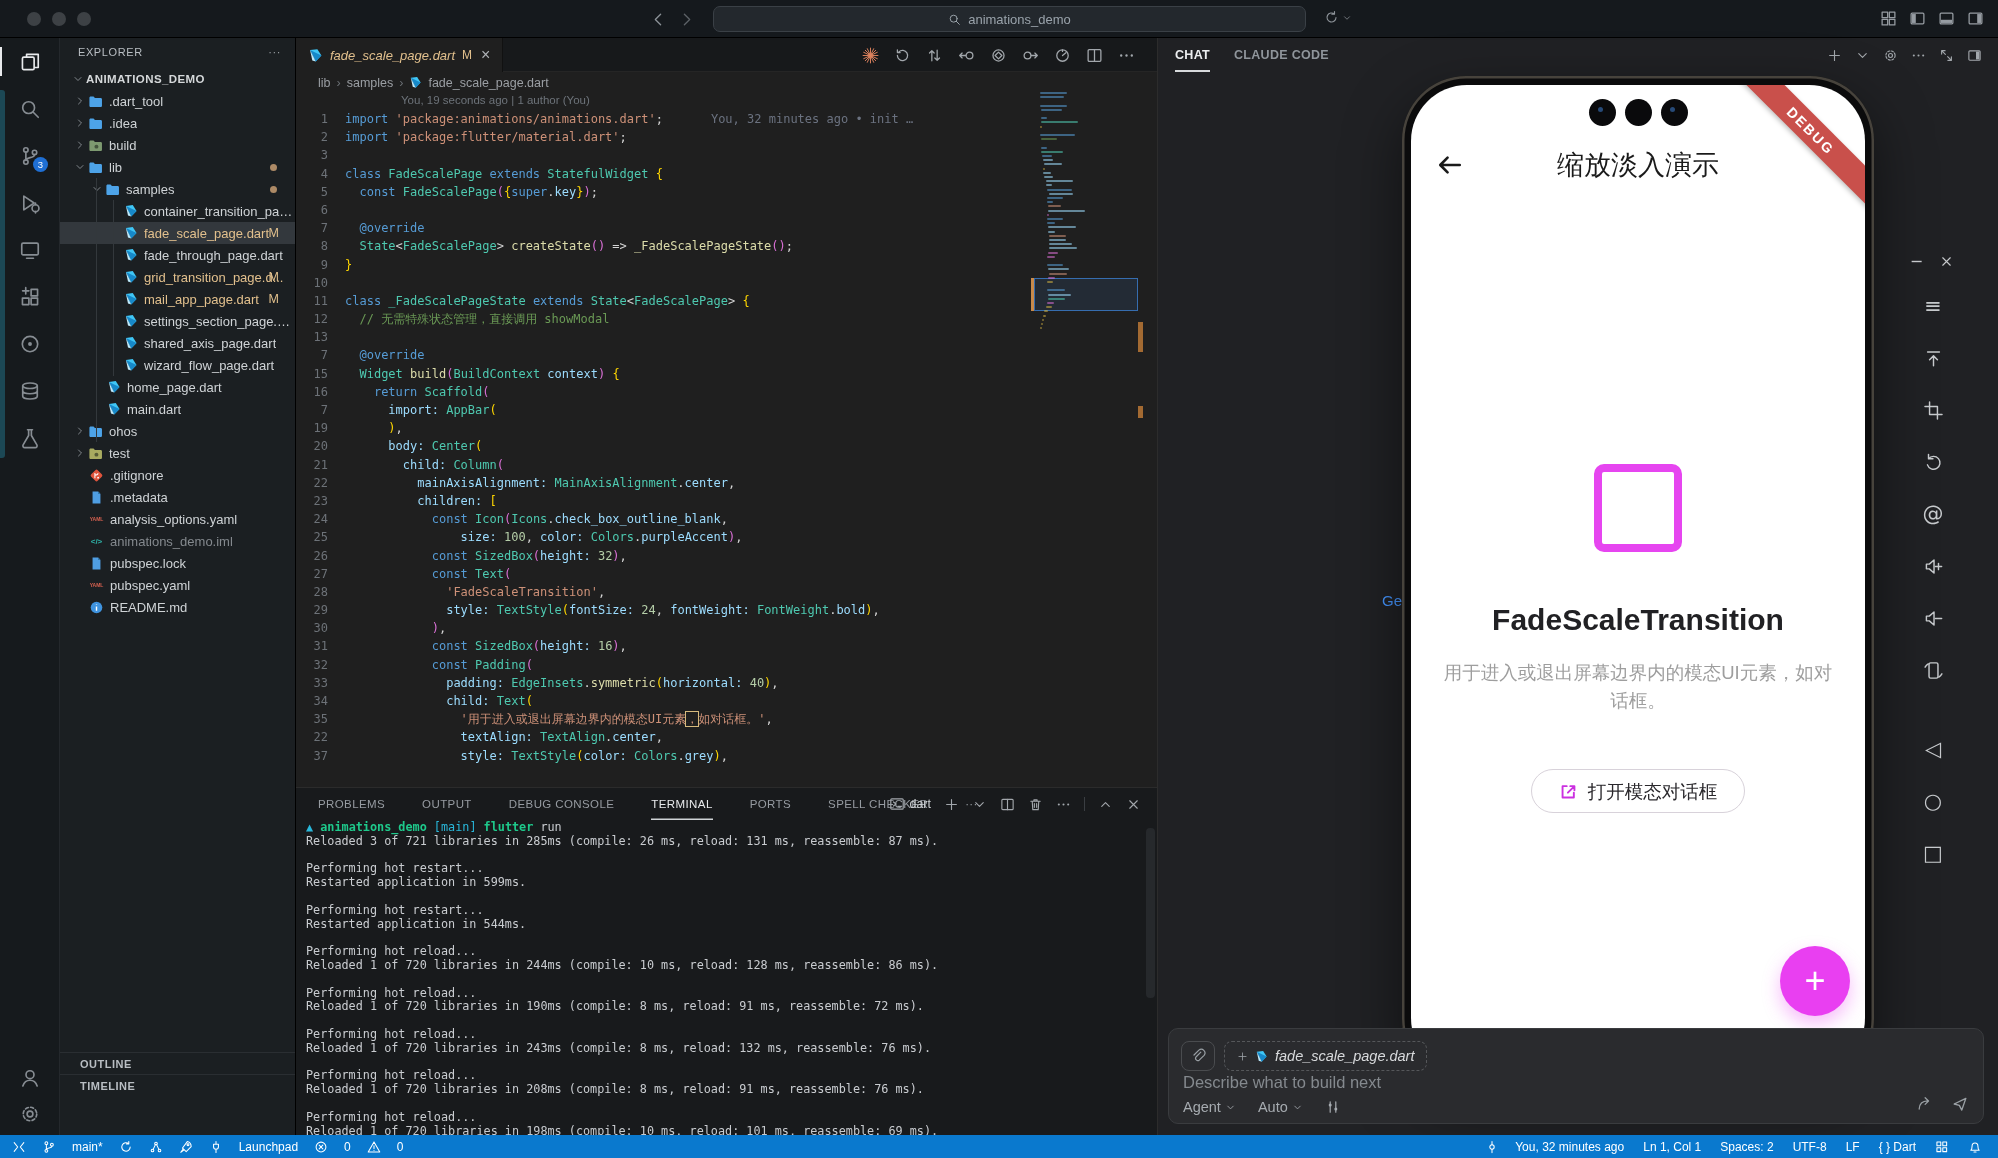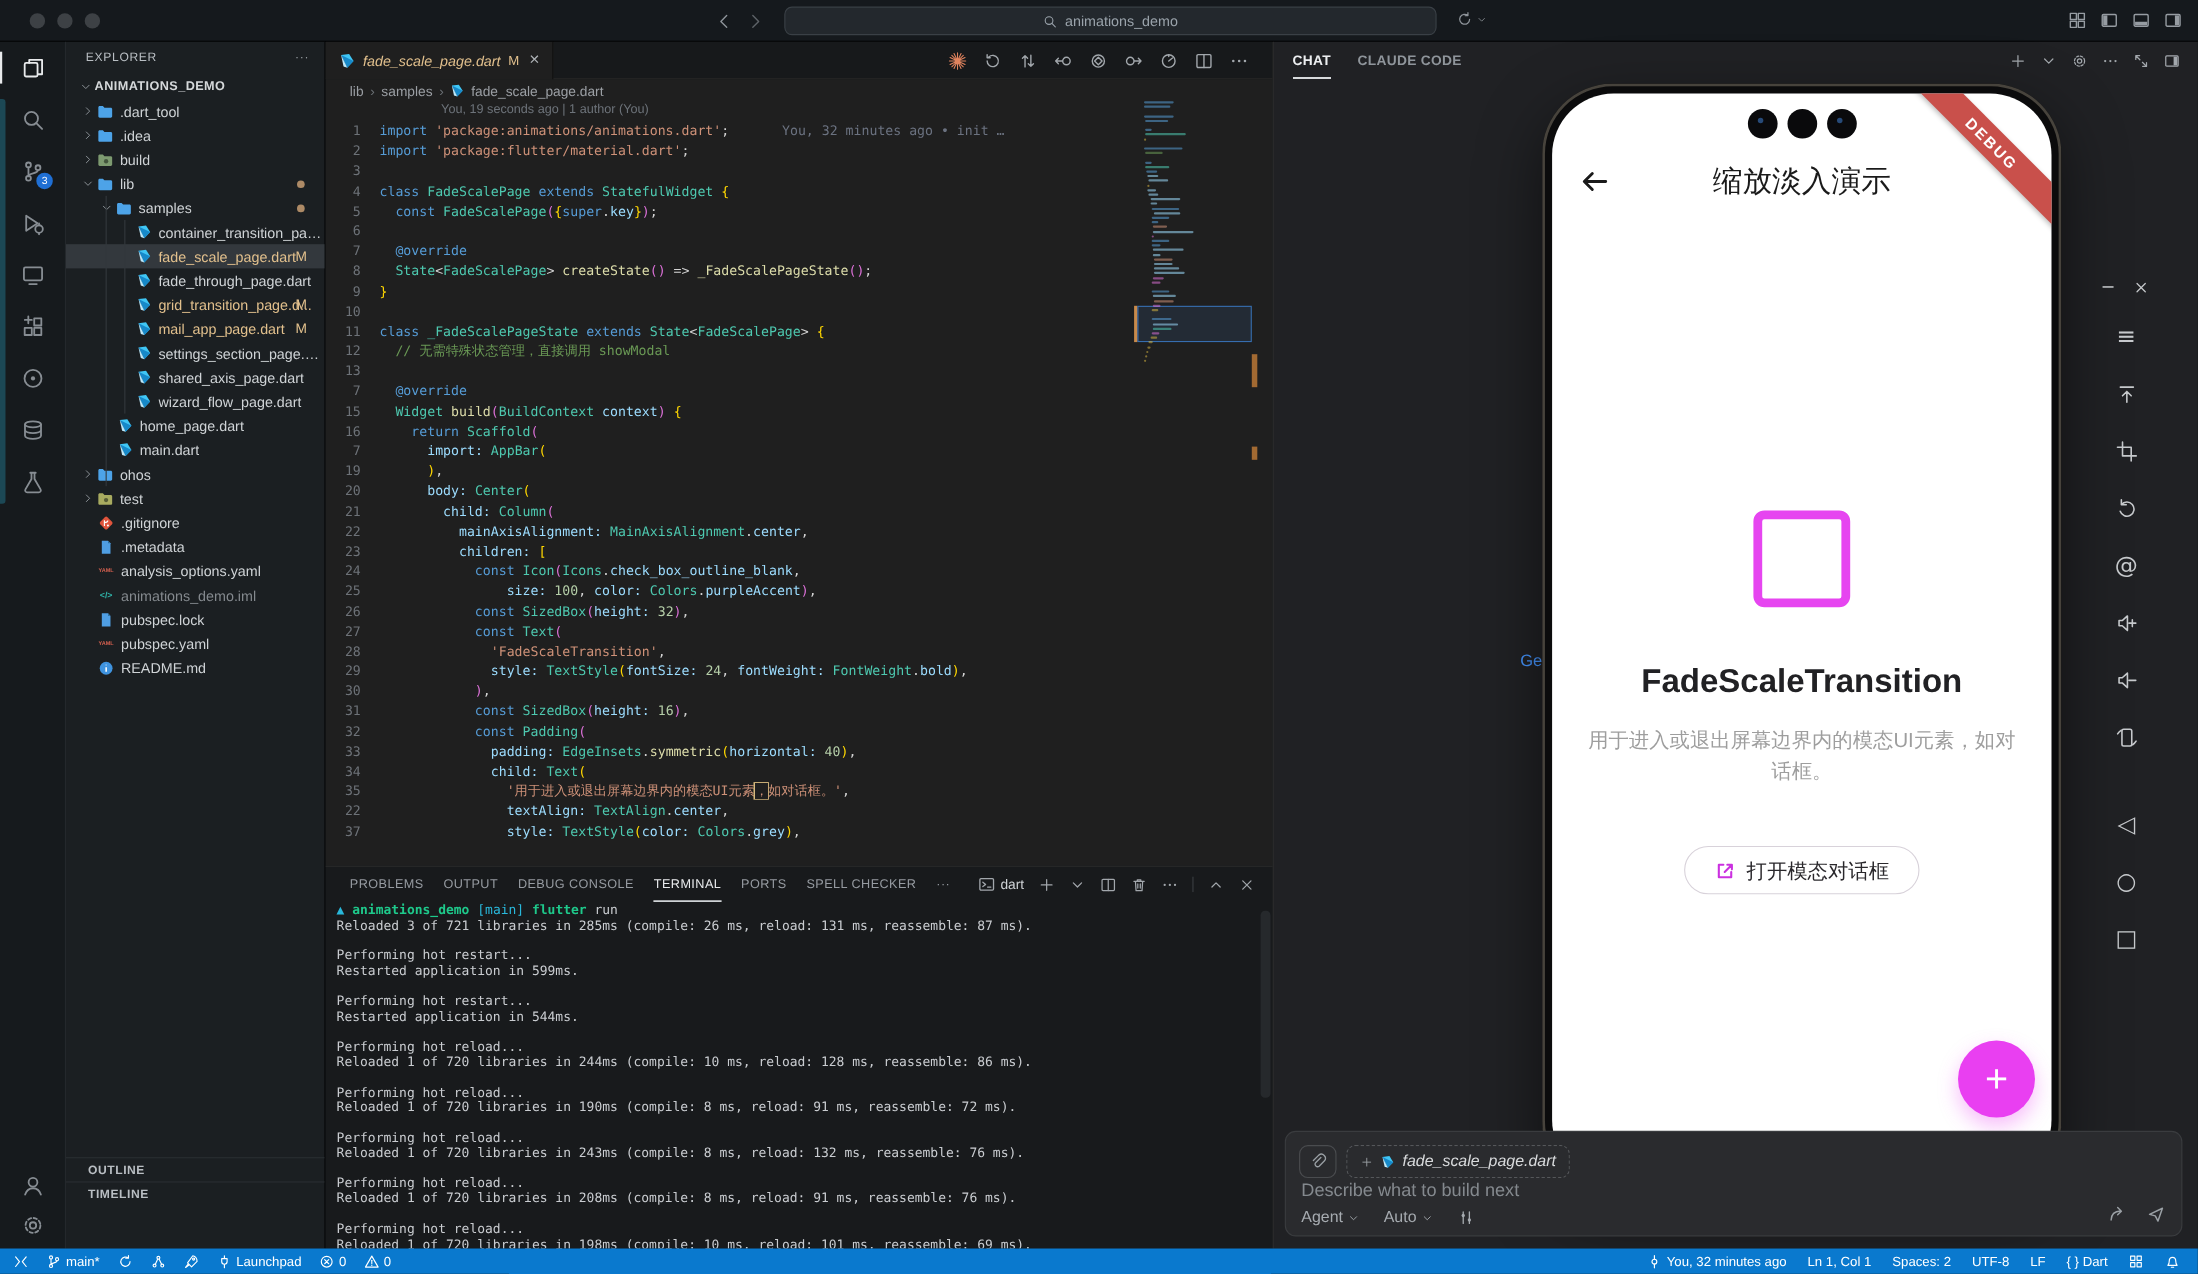--- a/index.html
+++ b/index.html
@@ -67,34 +67,34 @@
   .t-g{color:#6b7280;margin-left:48px}
   .t-x{color:#ce9178;box-shadow:0 0 0 1px #d7ba7d}
   #minimap{position:absolute;right:25px;top:54px;width:92px;height:640px}
   .mbar{position:absolute;height:2.1px;border-radius:1px}
   #mm-view{position:absolute;left:-6px;top:186px;width:104px;height:33px;border:1px solid rgba(62,132,216,.75);background:rgba(62,132,216,.12)}
   #mm-mod{position:absolute;left:-9px;top:186px;width:3px;height:33px;background:#c88a4b}
   #ruler-mark1{position:absolute;right:14px;top:284px;width:5px;height:30px;background:#a36a32}
   #ruler-mark2{position:absolute;right:14px;top:368px;width:5px;height:12px;background:#a36a32}
   
   #panel{position:absolute;left:296px;top:787px;width:861px;height:348px;background:#181a1c;border-top:1px solid #2b2b2b;overflow:hidden}
-  #panel-tabs{position:absolute;left:22px;top:0;height:32px;display:flex;gap:18px;align-items:flex-end}
+  #panel-tabs{position:absolute;left:22px;top:0;height:32px;display:flex;gap:37px;align-items:flex-end}
   .ptab{font-size:11.5px;letter-spacing:.4px;color:#969ba1;height:32px;display:flex;align-items:center;cursor:pointer}
   .ptab.active{color:#e8eaec;box-shadow:inset 0 -1.5px 0 #cfd3d6}
   #panel-actions{position:absolute;right:16px;top:0;height:32px;display:flex;gap:13px;align-items:center;color:#a2a7ac}
   #panel-actions .plabel{font-size:12.5px;color:#cfd3d6;margin-left:4px}
   .pdiv{width:1px;height:14px;background:#3a3e42}
   #term{position:absolute;left:10px;top:33px;right:18px;bottom:0;font-family:"DejaVu Sans Mono",monospace;font-size:11.8px}
   .tml{height:13.8px;line-height:13.8px;white-space:pre}
   .c-a{color:#29b8db}.c-G{color:#1ec98b;font-weight:700}.c-C{color:#29b8db}.c-W{color:#c9ccd0}
   #term-sb{position:absolute;right:2px;top:40px;width:9px;height:170px;background:#33373b;border-radius:4px;opacity:.5}
   
   #statusbar{position:absolute;left:0;bottom:0;width:1998px;height:23px;background:#0a79ce;color:#fff;
     display:flex;align-items:center;font-size:12px}
-  .sbitem{display:flex;align-items:center;gap:4px;padding:0 2px;cursor:pointer;white-space:nowrap}
+  .sbitem{display:flex;align-items:center;gap:16px;padding:0 2px;cursor:pointer;white-space:nowrap}
   #sb-left{display:flex;gap:12px;padding-left:10px;align-items:center}
   #sb-right{display:flex;gap:15px;padding-right:14px;margin-left:auto;align-items:center}
   
   #chat{position:absolute;left:1157px;top:38px;width:841px;bottom:23px;background:#202124;border-left:1px solid #2c2c2c}
   #chat-tabs{position:absolute;left:17px;top:0;height:34px;display:flex;gap:24px;align-items:center}
   .ctab{font-size:12.5px;font-weight:700;letter-spacing:.3px;color:#8f959b;height:34px;display:flex;align-items:center;cursor:pointer}
   .ctab.active{color:#eceef0;box-shadow:inset 0 -2px 0 #d7dadc}
   #chat-actions{position:absolute;right:16px;top:0;height:34px;display:flex;gap:13px;align-items:center;color:#a2a7ac}
   #frag{position:absolute;left:224px;top:554px;color:#4595ff;font-size:15px}
   

